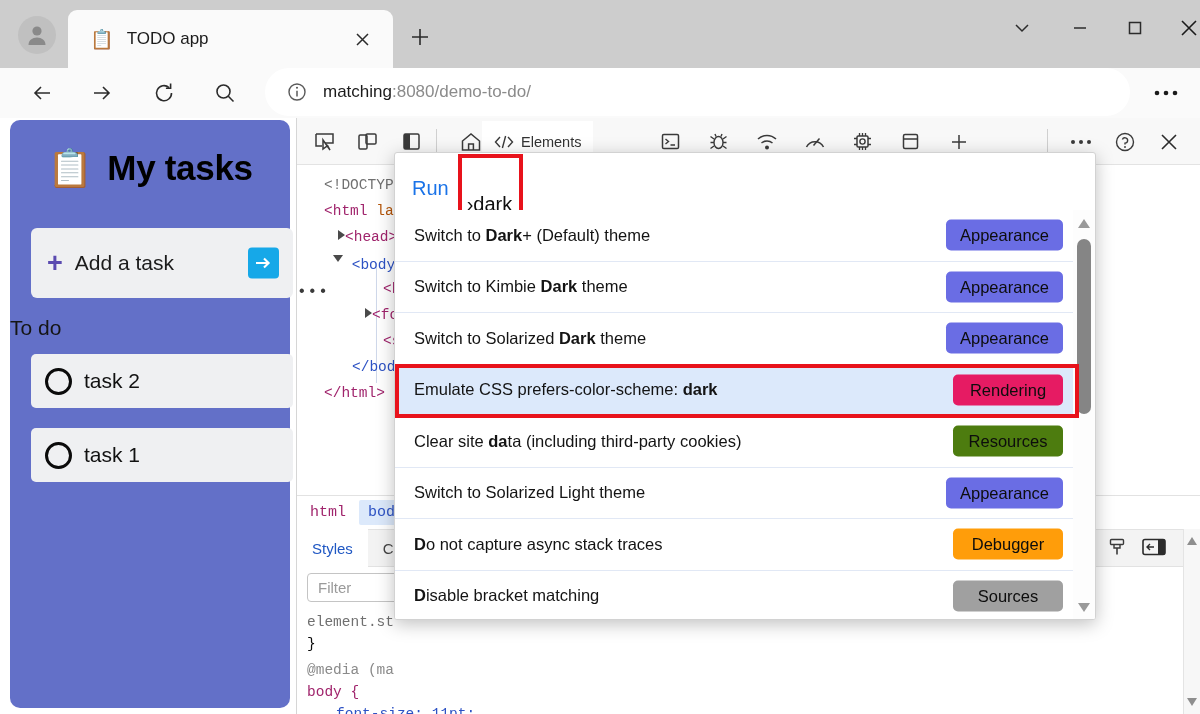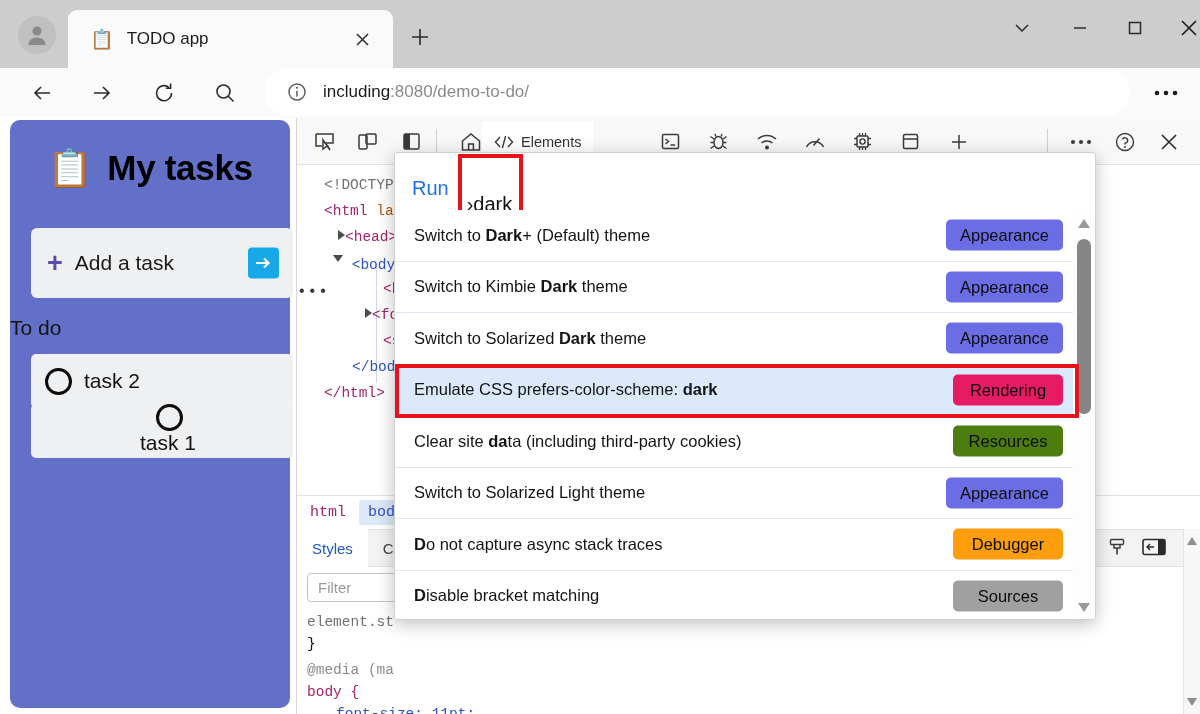--- a/index.html
+++ b/index.html
@@ -124,21 +124,21 @@
   .todo-sub {
     position: absolute; left: 0; top: 196px; width: 100%;
     font-size: 21px; color: #151515;
   }
   .task {
     position: absolute; left: 21px; width: 262px; height: 54px;
     background: #eff0f2; border-radius: 5px;
     display: flex; align-items: center;
   }
   .task.t1 { top: 234px; }
-  .task.t2 { top: 284px; flex-direction: column; }
+  .task.t2 { top: 308px; }
   .task-circle {
     margin-left: 14px; width: 27px; height: 27px;
     border: 3px solid #0b0b0b; border-radius: 50%;
   }
   .task-label {
     margin-left: 12px; font-size: 21px; color: #111;
   }
 
   
   .devtools {
@@ -446,21 +446,21 @@
   </div>
 
   <div class="omnibox">
     <span class="omni-info">
       <svg width="20" height="20" viewBox="0 0 20 20" aria-hidden="true">
         <circle cx="10" cy="10" r="8" stroke="#5a5a5a" stroke-width="1.4" fill="none"></circle>
         <circle cx="10" cy="5.8" r="1.05" fill="#5a5a5a"></circle>
         <path d="M10 8.8 V14.4" stroke="#5a5a5a" stroke-width="1.5"></path>
       </svg>
     </span>
-    <span class="omni-url"><b>including</b><span>:8080/demo-to-do/</span></span>
+    <span class="omni-url"><b>matching</b><span>:8080/demo-to-do/</span></span>
   </div>
 
   <div class="page-area">
     <div class="todo-panel">
 
       <div class="todo-head">
         <span class="clip">📋</span>
         <h1>My tasks</h1>
       </div>
 

